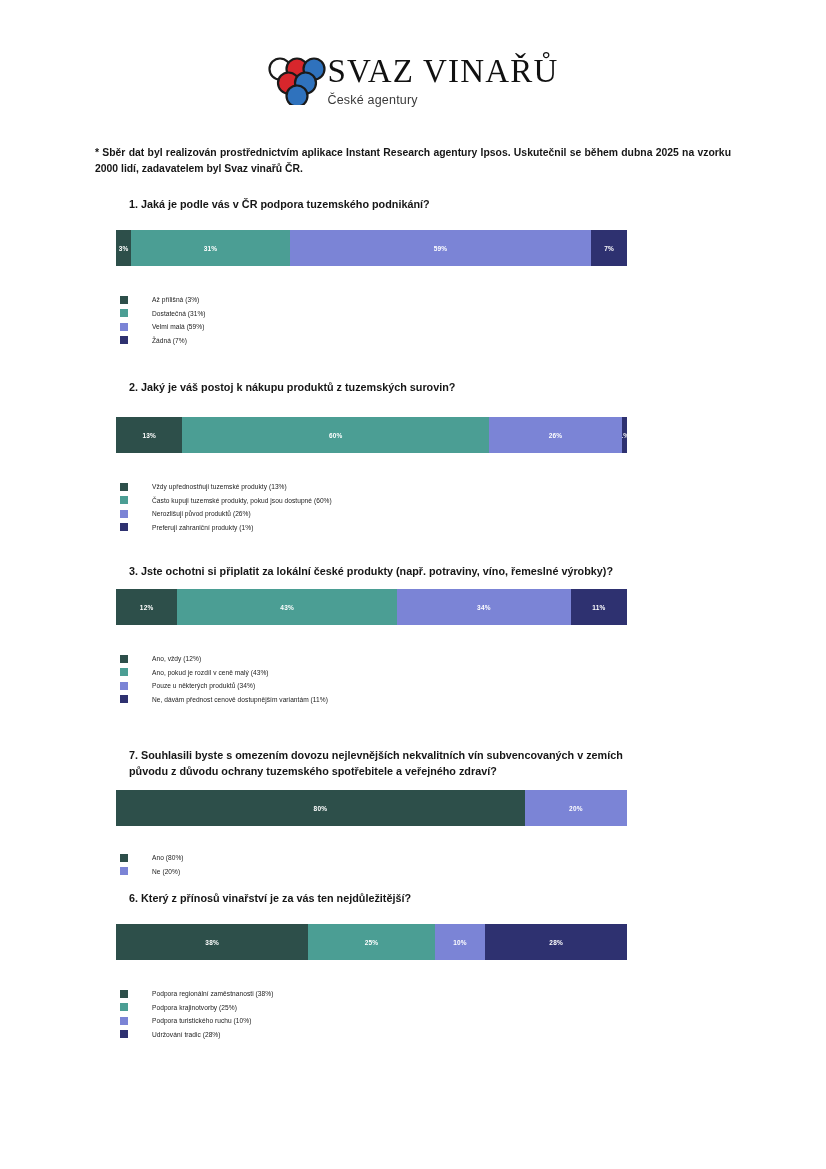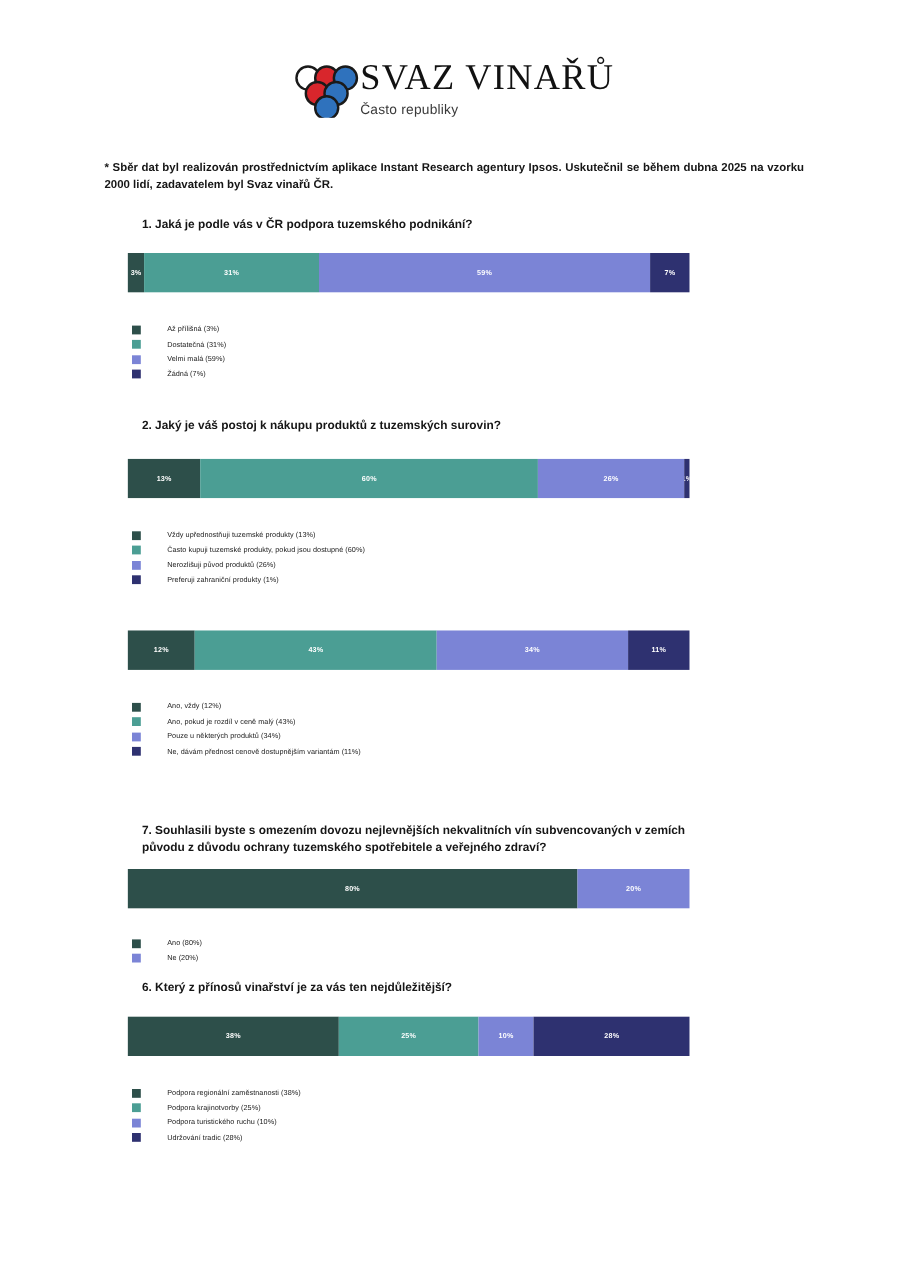--- a/index.html
+++ b/index.html
@@ -29,21 +29,21 @@
     position: absolute;
     top: 55px;
     left: 0;
     width: 826px;
     display: flex;
     justify-content: center;
     align-items: center;
   }
   .logo-inner {
     display: flex;
-    align-items: flex-end;
+    align-items: flex-start;
   }
   .logo-mark {
     width: 60px;
     height: 50px;
     flex: none;
   }
   .logo-text {
     display: flex;
     flex-direction: column;
     justify-content: center;
@@ -152,21 +152,21 @@
       <svg class="logo-mark" viewBox="0 0 60 50">
         <circle cx="13" cy="14" r="10.5" fill="#ffffff" stroke="#1a1a1a" stroke-width="2.2"></circle>
         <circle cx="30" cy="14" r="10.5" fill="#d8262c" stroke="#1a1a1a" stroke-width="2.2"></circle>
         <circle cx="47" cy="14" r="10.5" fill="#2f72bd" stroke="#1a1a1a" stroke-width="2.2"></circle>
         <circle cx="21.5" cy="28" r="10.5" fill="#d8262c" stroke="#1a1a1a" stroke-width="2.2"></circle>
         <circle cx="38.5" cy="28" r="10.5" fill="#2f72bd" stroke="#1a1a1a" stroke-width="2.2"></circle>
         <circle cx="30" cy="41" r="10.5" fill="#2f72bd" stroke="#1a1a1a" stroke-width="2.2"></circle>
       </svg>
       <div class="logo-text">
         <div class="logo-title">SVAZ VINAŘŮ</div>
-        <div class="logo-sub">Často republiky</div>
+        <div class="logo-sub">České agentury</div>
       </div>
     </div>
   </div>
 
   <div class="intro">* Sběr dat byl realizován prostřednictvím aplikace Instant Research agentury Ipsos. Uskutečnil se během dubna 2025 na vzorku 2000 lidí, zadavatelem byl Svaz vinařů ČR.</div>
 
   <div id="charts-root">
       <div class="q-block" style="top: 196px;">
         <div class="q-title">1. Jaká je podle vás v ČR podpora tuzemského podnikání?</div>
         <div style="height: 18px;"></div>
@@ -235,20 +235,21 @@
             <span class="legend-swatch" style="background: rgb(123, 132, 214);"></span>
             <span class="legend-label">Nerozlišuji původ produktů (26%)</span>
           </div>
           <div class="legend-row">
             <span class="legend-swatch" style="background: rgb(46, 49, 112);"></span>
             <span class="legend-label">Preferuji zahraniční produkty (1%)</span>
           </div>
         </div>
       </div>
       <div class="q-block" style="top: 563px;">
+        <div class="q-title">3. Jste ochotni si připlatit za lokální české produkty (např. potraviny, víno, řemeslné výrobky)?</div>
         <div style="height: 10px;"></div>
         <div class="chart">
           <div class="seg" style="width: 12%; background: rgb(45, 79, 74);">
             <span class="seg-label">12%</span>
           </div>
           <div class="seg" style="width: 43%; background: rgb(75, 158, 148);">
             <span class="seg-label">43%</span>
           </div>
           <div class="seg" style="width: 34%; background: rgb(123, 132, 214);">
             <span class="seg-label">34%</span>

